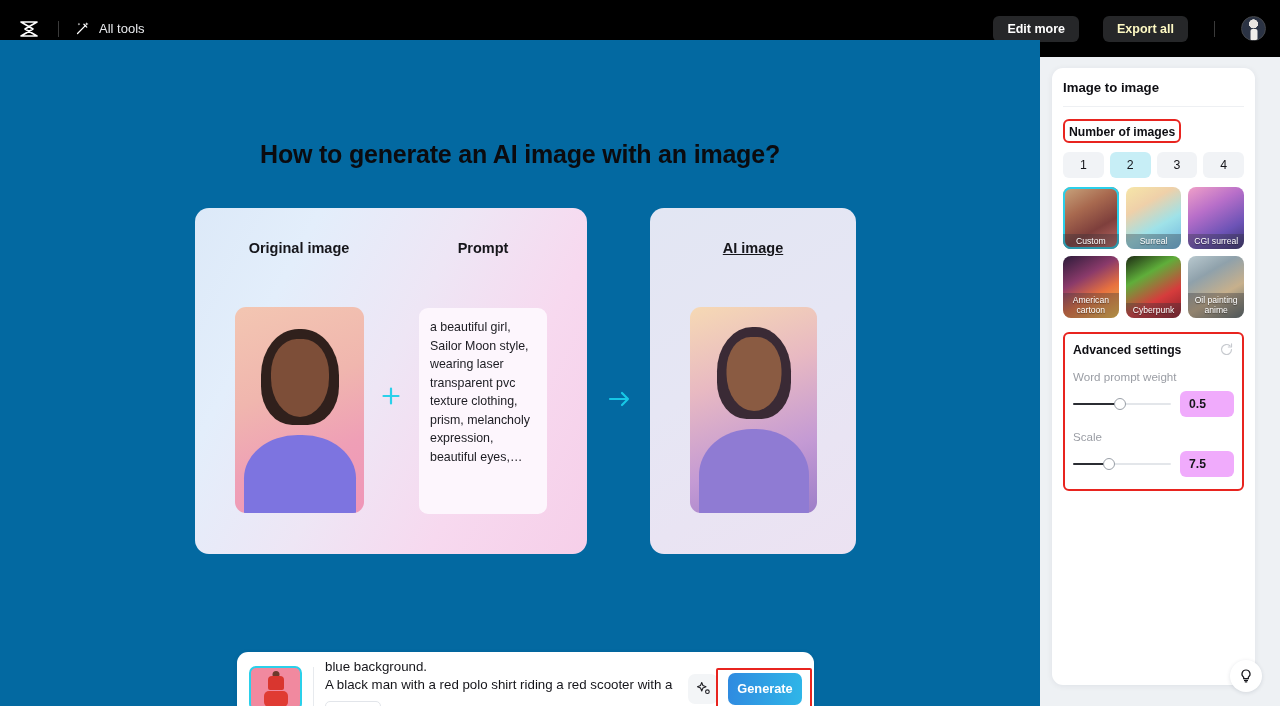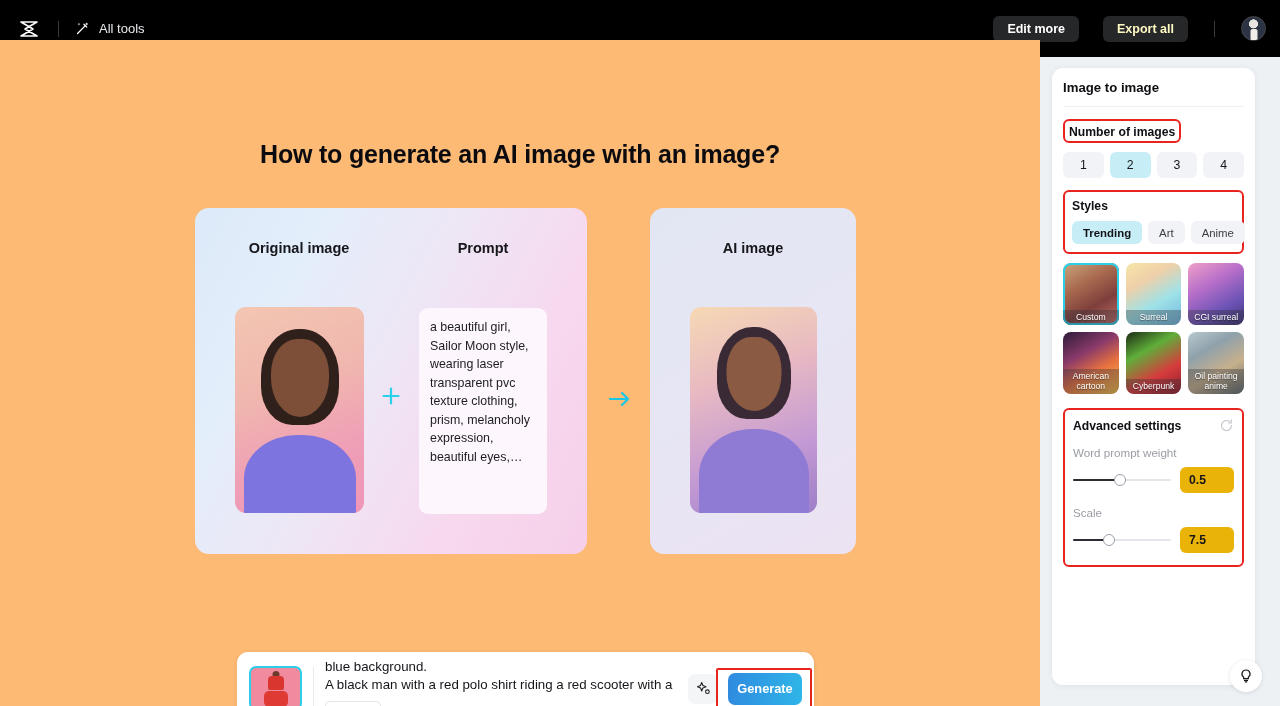--- a/index.html
+++ b/index.html
@@ -40,21 +40,21 @@
     border: 1px solid #45474b; cursor: pointer; position: relative; overflow:hidden;
   }
   .avatar:after{
     content:""; position:absolute; left:50%; top:52%; transform:translateX(-50%);
     width:7px; height:12px; background:#f1eeea; border-radius:2px;
   }
 
   
   .canvas {
     position: absolute; top: 40px; left: 0; width: 1040px; height: 666px;
-    background: #fdba74;
+    background: #0369a1;
   }
   .page-title {
     position: absolute; top: 100px; width: 1040px; text-align: center;
     font-size: 25px; font-weight: bold; color: #0b0b0f; letter-spacing: -0.2px;
   }
 
   
   .card-left {
     position: absolute; left: 195px; top: 168px; width: 392px; height: 346px;
     border-radius: 14px;
@@ -63,21 +63,21 @@
   .card-right {
     position: absolute; left: 650px; top: 168px; width: 206px; height: 346px;
     border-radius: 14px;
     background: linear-gradient(150deg,#e2e6f3 0%,#e6e6f4 45%,#ece2f2 100%);
   }
   .card-head {
     position: absolute; font-size: 14.5px; font-weight: bold; color: #16161b;
   }
   .hd-orig { left: 195px; top: 200px; width: 208px; text-align: center; }
   .hd-prompt { left: 400px; top: 200px; width: 166px; text-align: center; }
-  .hd-ai { left: 650px; top: 200px; width: 206px; text-align: center; }
+  .hd-ai { left: 650px; top: 200px; width: 206px; text-align: center; text-decoration: underline; }
 
   .photo {
     position: absolute; border-radius: 11px; overflow: hidden;
   }
   .photo-orig { left: 235px; top: 267px; width: 129px; height: 206px;
     background: linear-gradient(160deg,#f3c6b2 0%,#f0b6ae 40%,#ef9fb6 70%,#ef96b8 100%); }
   .photo-ai   { left: 690px; top: 267px; width: 127px; height: 206px;
     background: linear-gradient(160deg,#f6d9b4 0%,#e8b9c2 35%,#c49ad4 70%,#9d7ec8 100%); }
   
   .sil-hair { position:absolute; left:50%; transform:translateX(-50%); border-radius:48% 48% 40% 40%; }
@@ -200,21 +200,21 @@
   .slider-label { font-size: 11.6px; color: #9a9da4; margin-top: 13px; }
   .slider-row { display: flex; align-items: center; gap: 9px; margin-top: 8px; }
   .track { position: relative; flex: 1; height: 14px; }
   .track .bar { position: absolute; top: 6px; left: 0; right: 0; height: 2px; background: #e3e6ea; border-radius: 2px; }
   .track .fill { position: absolute; top: 6px; left: 0; height: 2px; background: #2b2d33; border-radius: 2px; }
   .track .knob {
     position: absolute; top: 1px; width: 12px; height: 12px; border-radius: 50%;
     background: #fff; border: 1.5px solid #9aa0a8; transform: translateX(-50%); cursor: pointer;
   }
   .valbox {
-    width: 54px; height: 26px; background: #eab308; border-radius: 6px;
+    width: 54px; height: 26px; background: #f0abfc; border-radius: 6px;
     display: flex; align-items: center; padding-left: 9px;
     font-size: 12.2px; font-weight: bold; color: #16161b;
   }
 </style>
 </head>
 <body>
 
 <div class="topbar">
   <div class="logo">
     <svg width="24" height="24" viewBox="0 0 24 24">
@@ -311,28 +311,20 @@
     <span class="sec-label">Number of images</span>
   </div>
 
   <div class="numrow">
     <button class="numbtn">1</button>
     <button class="numbtn active">2</button>
     <button class="numbtn">3</button>
     <button class="numbtn">4</button>
   </div>
 
-  <div class="styles-block hl">
-    <div class="sec-label">Styles</div>
-    <div class="tabrow">
-      <button class="tabbtn active">Trending</button>
-      <button class="tabbtn">Art</button>
-      <button class="tabbtn">Anime</button>
-    </div>
-  </div>
 
   <div class="grid">
     <div class="tile t1 sel">
       <div class="cap">Custom</div>
     </div>
     <div class="tile t2">
       <div class="cap">Surreal</div>
     </div>
     <div class="tile t3">
       <div class="cap">CGI surreal</div>

